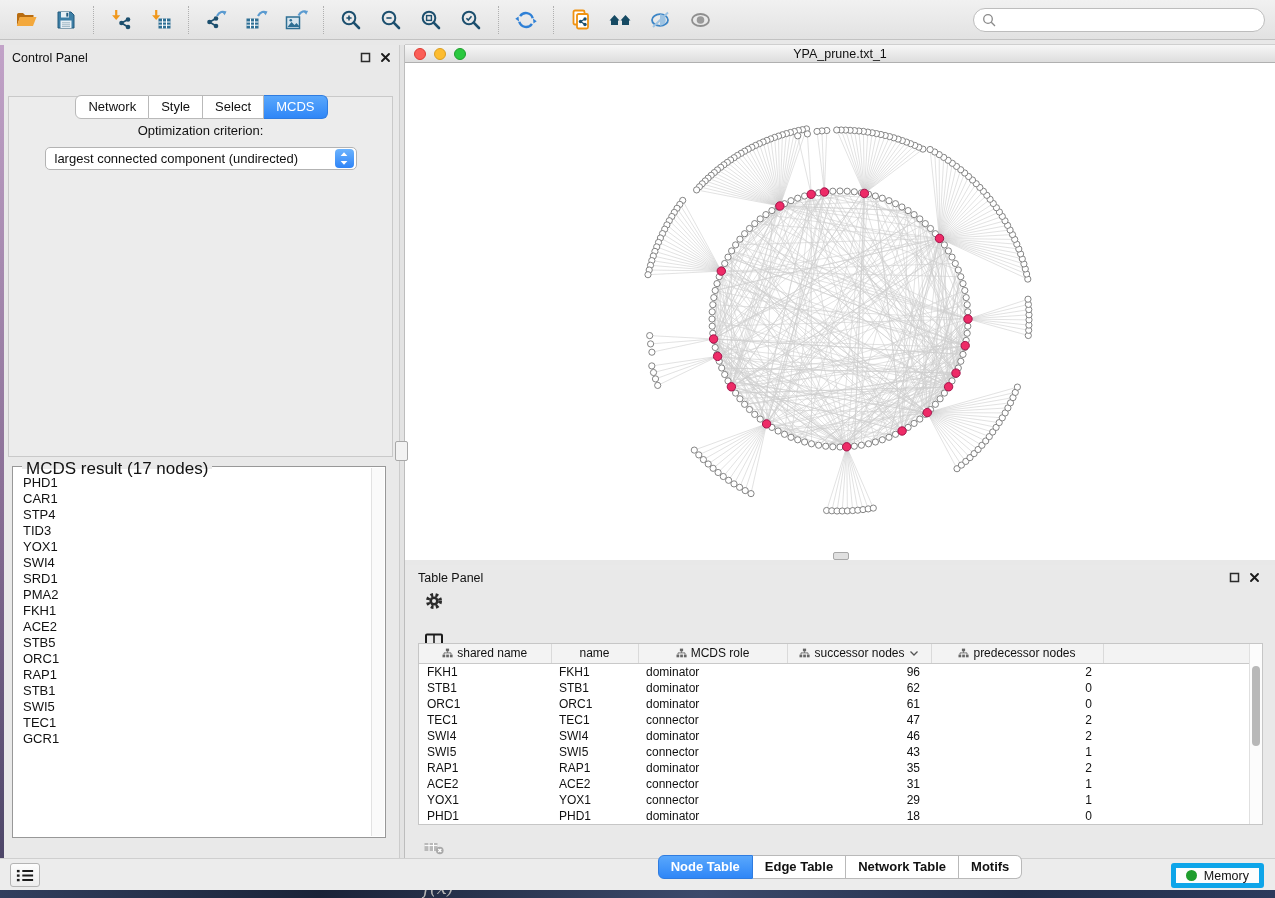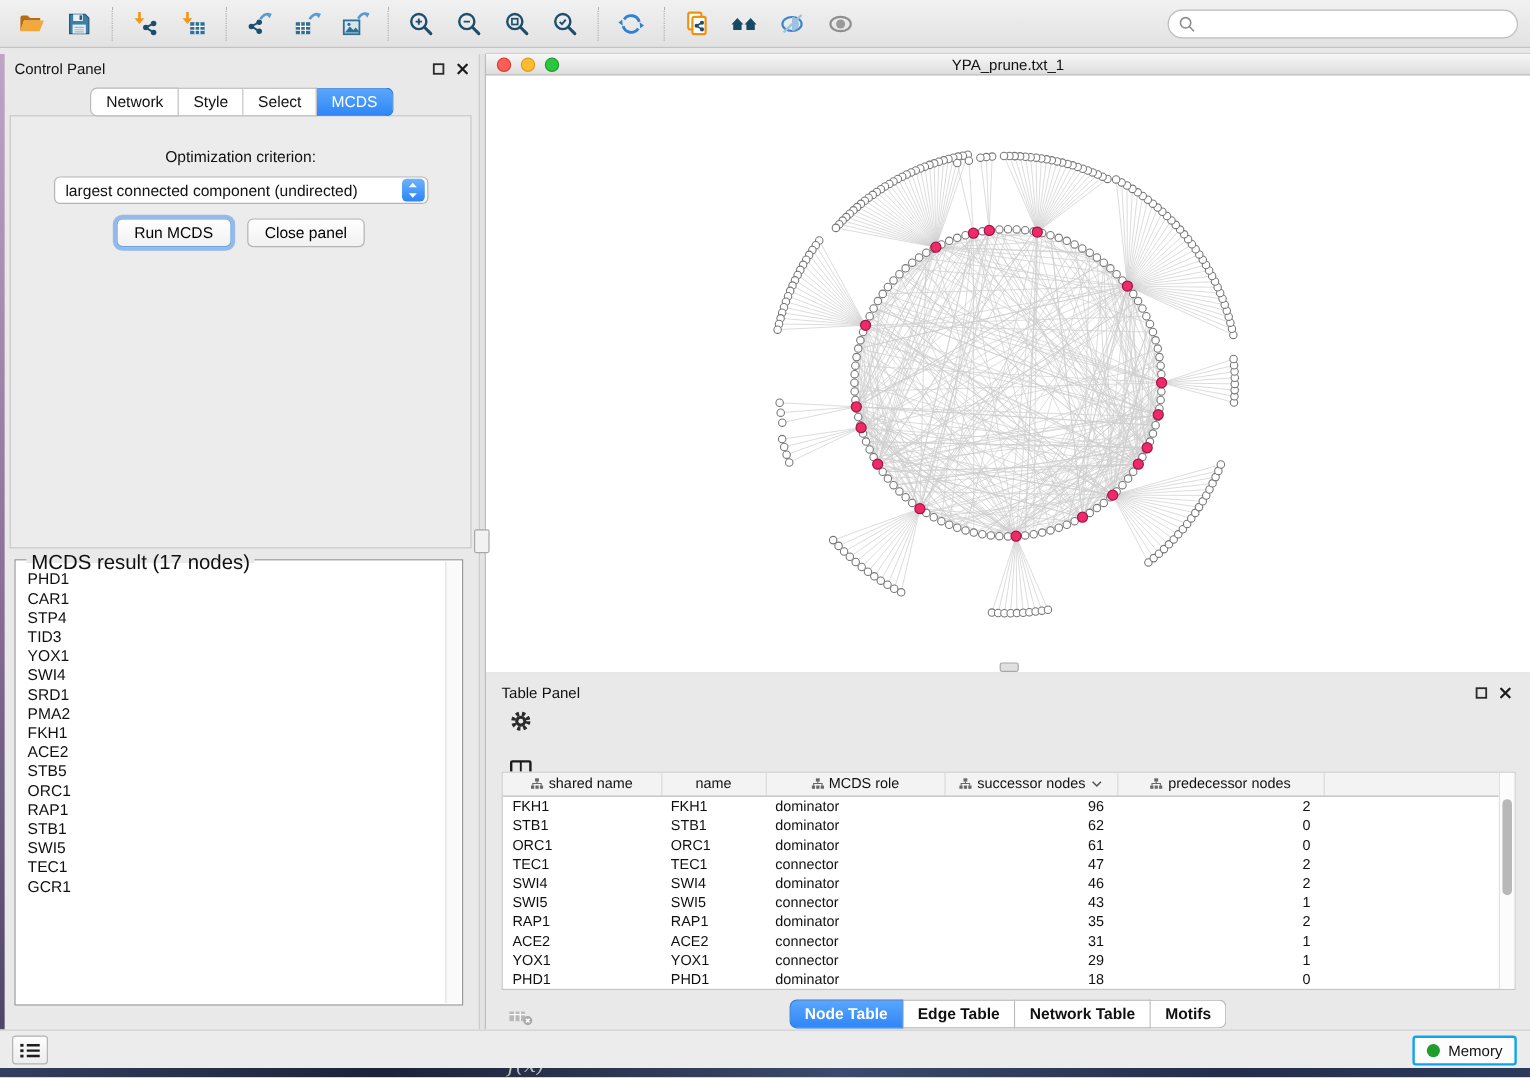--- a/index.html
+++ b/index.html
@@ -26,21 +26,21 @@
 
   
   .panel-title { height:25px; display:flex; align-items:center; font-size:12.5px; }
   .win-ico { margin-left:9px; display:flex; align-items:center; }
   .spacer { flex:1; }
 
   
   .control-panel { position:absolute; left:4px; top:45px; width:395px; height:813px; background:#e9e9e9; }
   .control-panel .panel-title { padding:0 8px; }
   .seg-tabs { position:absolute; left:0; right:0; top:28px; display:flex; justify-content:center; z-index:2; }
-  .seg { font-size:13px; padding:3px 12px 4px; background:#fff; border:1px solid #b9b9b9; border-left:none; cursor:default; }
+  .seg { font-size:13px; padding:3px 12px 4px; background:#fff; border:1px solid #b9b9b9; border-left:none; cursor:default;margin-top:22px; }
   .seg:first-child { border-left:1px solid #b9b9b9; border-radius:6px 0 0 6px; }
   .seg:last-child { border-radius:0 6px 6px 0; }
   .seg.active { background:linear-gradient(#59a7fc,#2f86f7); border-color:#2f7ce0; color:#fff; }
   .cp-body { position:absolute; left:4px; right:6px; top:51px; height:361px; background:#ececec; border:1px solid #c9c9c9; }
   .opt-label { margin-top:26px; text-align:center; font-size:13px; }
   .selectbox { margin:9px auto 0; width:312px; height:23px; background:#fff; border:1px solid #b3b3b3;
                border-radius:5px; display:flex; align-items:center;justify-content:space-between; }
   .selectbox .sel-text { flex:1; padding-left:9px; font-size:13px; white-space:nowrap; overflow:hidden; }
   .stepper { width:19px; height:19px; margin-right:2px; border-radius:4px;
              background:linear-gradient(#6cb3fd,#2e84f7); display:flex; align-items:center; justify-content:center; }
@@ -95,21 +95,21 @@
   .tbl-scroll { position:absolute; right:0; top:0; bottom:0; width:13px; background:#fcfcfc; border-left:1px solid #e0e0e0; }
   .tbl-thumb { position:absolute; left:2px; right:2px; top:22px; height:80px; background:#b8b8b8; border-radius:5px; }
   .tbl-tabs { position:absolute; left:0; right:0; top:268px; display:flex; justify-content:center; }
 
   
   .status-bar { position:absolute; left:0; top:858px; width:1275px; height:32px; background:#ececec; border-top:1px solid #cfcfcf; }
   .sb-left-btn { position:absolute; left:10px; top:4px; width:30px; height:24px;
                  background:linear-gradient(#fdfdfd,#ededed); border:1px solid #b4b4b4; border-radius:3px;
                  display:flex; align-items:center; justify-content:center; }
   .memory-btn { position:absolute; right:11px; top:4px; height:25px; padding:0 10px; display:flex; align-items:center;
-                gap:7px; background:#fdfdfd; border:2px solid #0ea5e9; border-radius:3px; font-size:12.5px; }
+                gap:7px; background:#fdfdfd; border:5px solid #0ea5e9; border-radius:3px; font-size:12.5px; }
   .mem-dot { width:11px; height:11px; border-radius:50%; }
 </style>
 </head>
 <body>
 
 <div class="screen">
 
   <div class="toolbar">
     <div class="tbtn">
       <svg width="26" height="24" viewBox="0 0 24 24">
@@ -281,24 +281,20 @@
     <div class="cp-body">
       <div class="opt-label">Optimization criterion:</div>
       <div class="selectbox">
         <span class="sel-text">largest connected component (undirected)</span>
         <span class="stepper">
           <svg width="10" height="15" viewBox="0 0 10 15">
               <path d="M5 1.2L8.4 5H1.6z" fill="#fff"></path>
               <path d="M5 13.8L1.6 10h6.8z" fill="#fff"></path>
             </svg>
         </span>
-      </div>
-      <div class="btn-row">
-        <button class="btn focused">Run MCDS</button>
-        <button class="btn">Close panel</button>
       </div>
     </div>
     <div class="groupbox">
       <span class="legend">MCDS result (17 nodes)</span>
       <div class="mcds-list">
           <div class="mcds-item">PHD1</div>
           <div class="mcds-item">CAR1</div>
           <div class="mcds-item">STP4</div>
           <div class="mcds-item">TID3</div>
           <div class="mcds-item">YOX1</div>

